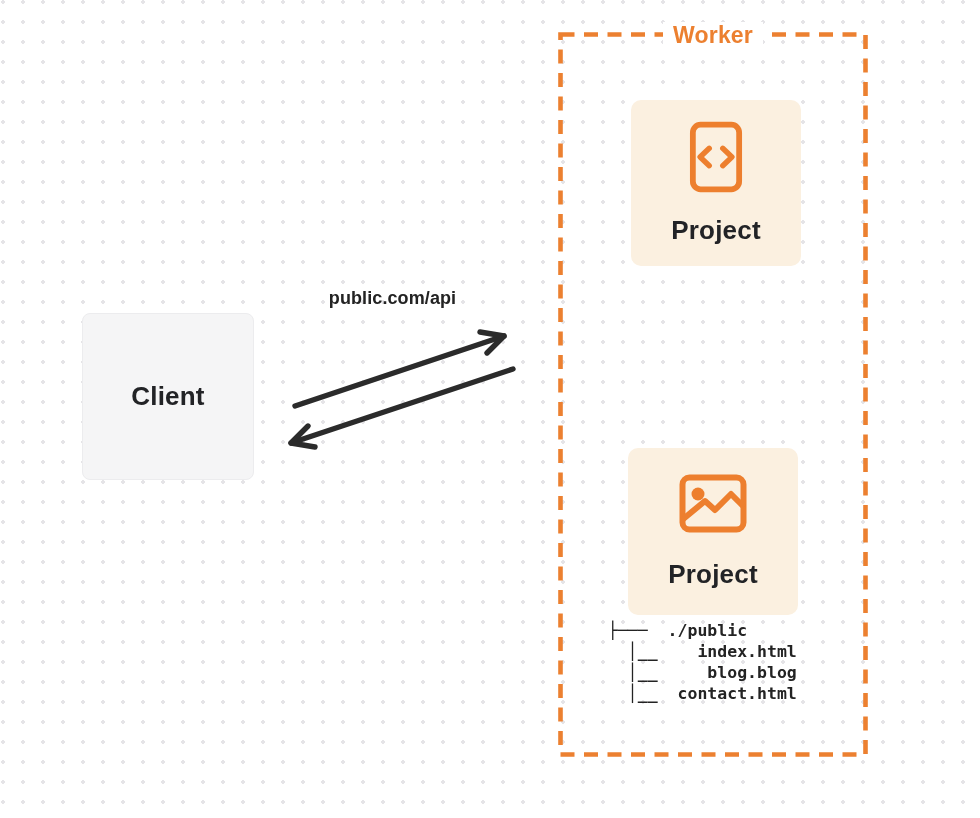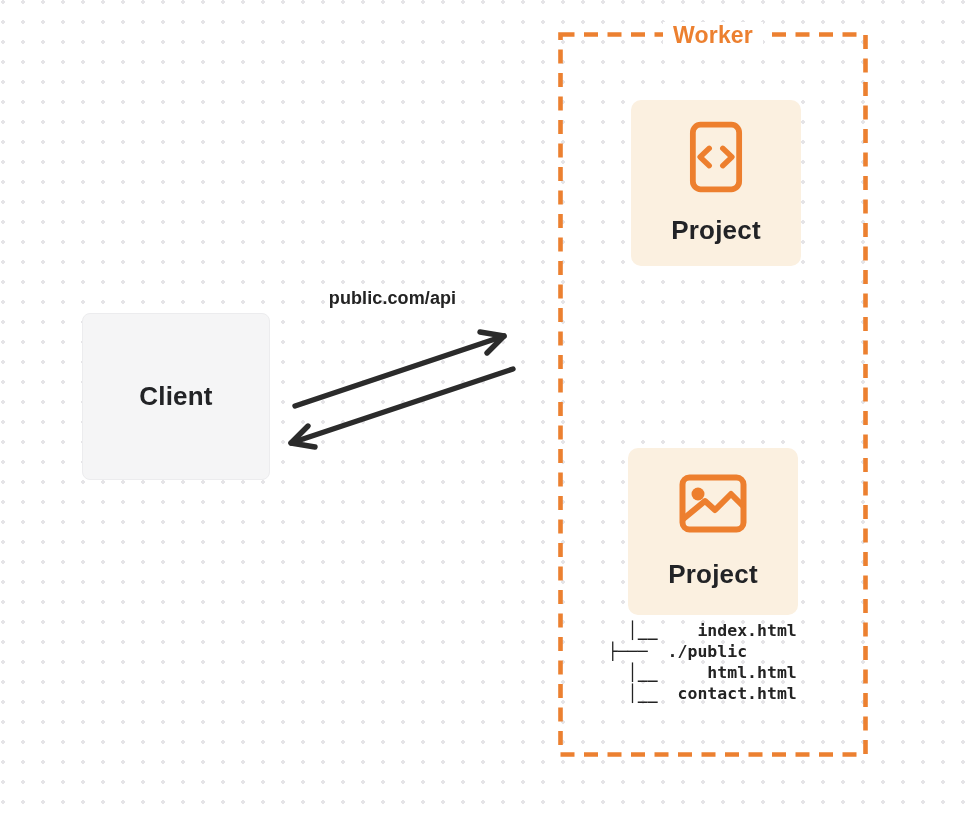--- a/index.html
+++ b/index.html
@@ -21,21 +21,21 @@
   .overlay {
     position: absolute;
     left: 0; top: 0;
     width: 980px; height: 818px;
     pointer-events: none;
   }
   
   .client-card {
     position: absolute;
     left: 82px; top: 313px;
-    width: 188px; height: 167px;
+    width: 172px; height: 167px;
     background: #f5f5f6;
     border: 1px solid #ececee;
     border-radius: 8px;
     display: flex;
     align-items: center;
     justify-content: center;
   }
   .node-label {
     font-size: 26px;
     font-weight: 700;
@@ -137,19 +137,19 @@
   <div class="service-card assets">
     <svg class="icon-box" width="68" height="59" viewBox="0 0 68 59" aria-hidden="true">
       <rect x="3.5" y="3.5" width="61" height="52" rx="7" fill="none" stroke="#ed7f2e" stroke-width="6"></rect>
       <circle cx="19" cy="20" r="6.5" fill="#ed7f2e"></circle>
       <path d="M3,46 L26,27 L36,36 L52,20 L65,33" fill="none" stroke="#ed7f2e" stroke-width="6" stroke-linecap="butt" stroke-linejoin="round"></path>
     </svg>
     <span class="node-label">Project</span>
   </div>
 
   <div class="file-tree">
+    <div>├───  ./public</div>
     <div>  │__    index.html</div>
-    <div>├───  ./public</div>
-    <div>  │__     html.html</div>
+    <div>  │__     blog.blog</div>
     <div>  │__  contact.html</div>
   </div>
 
 </div>
 
 </body></html>

